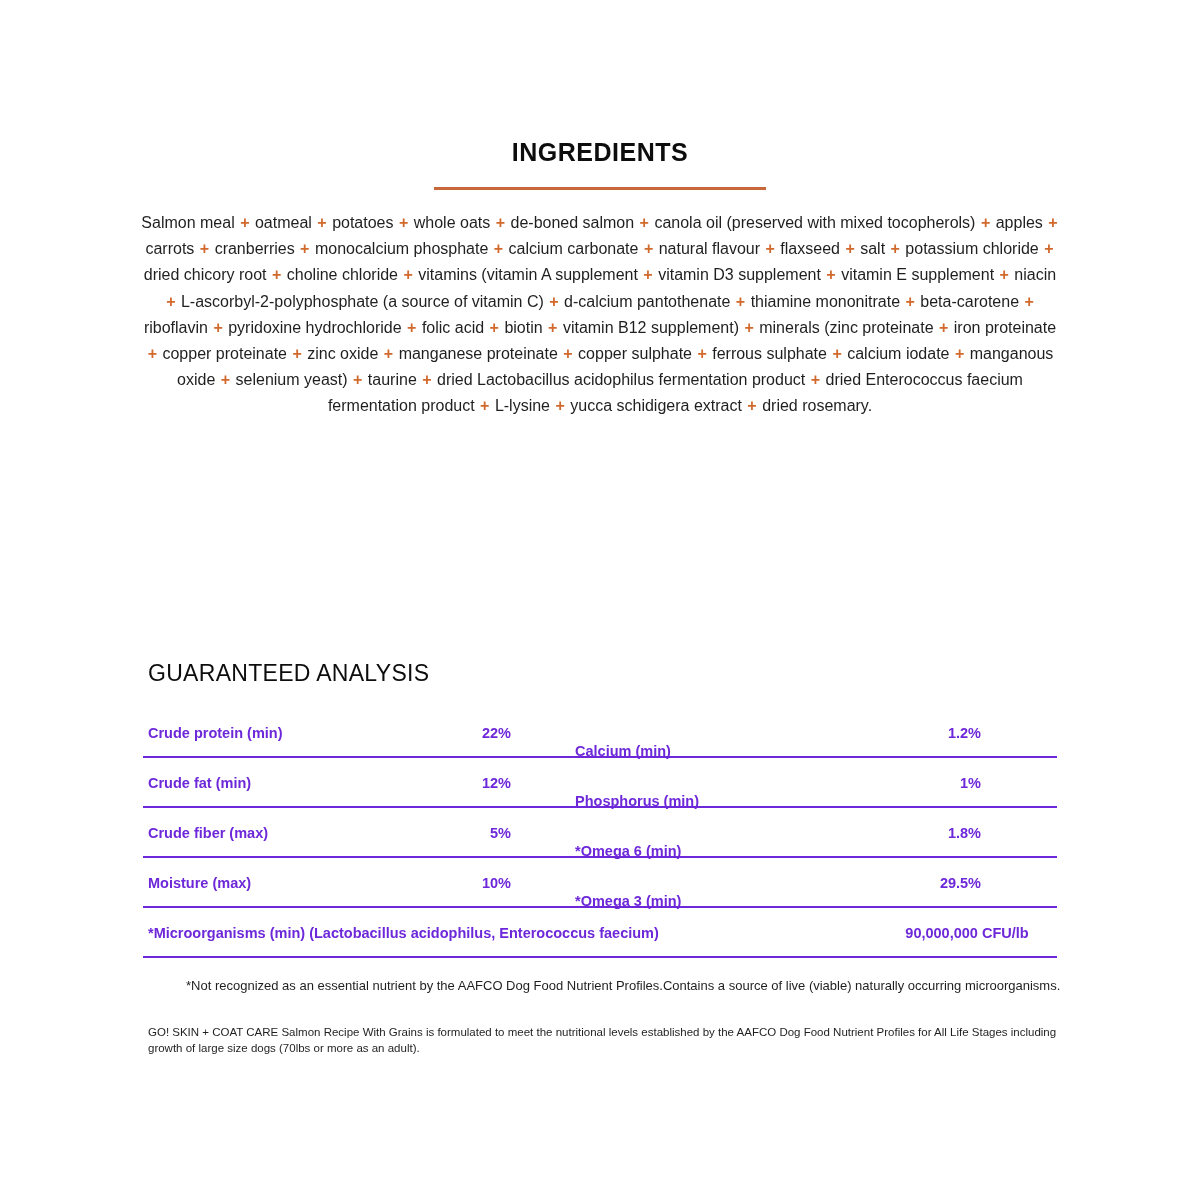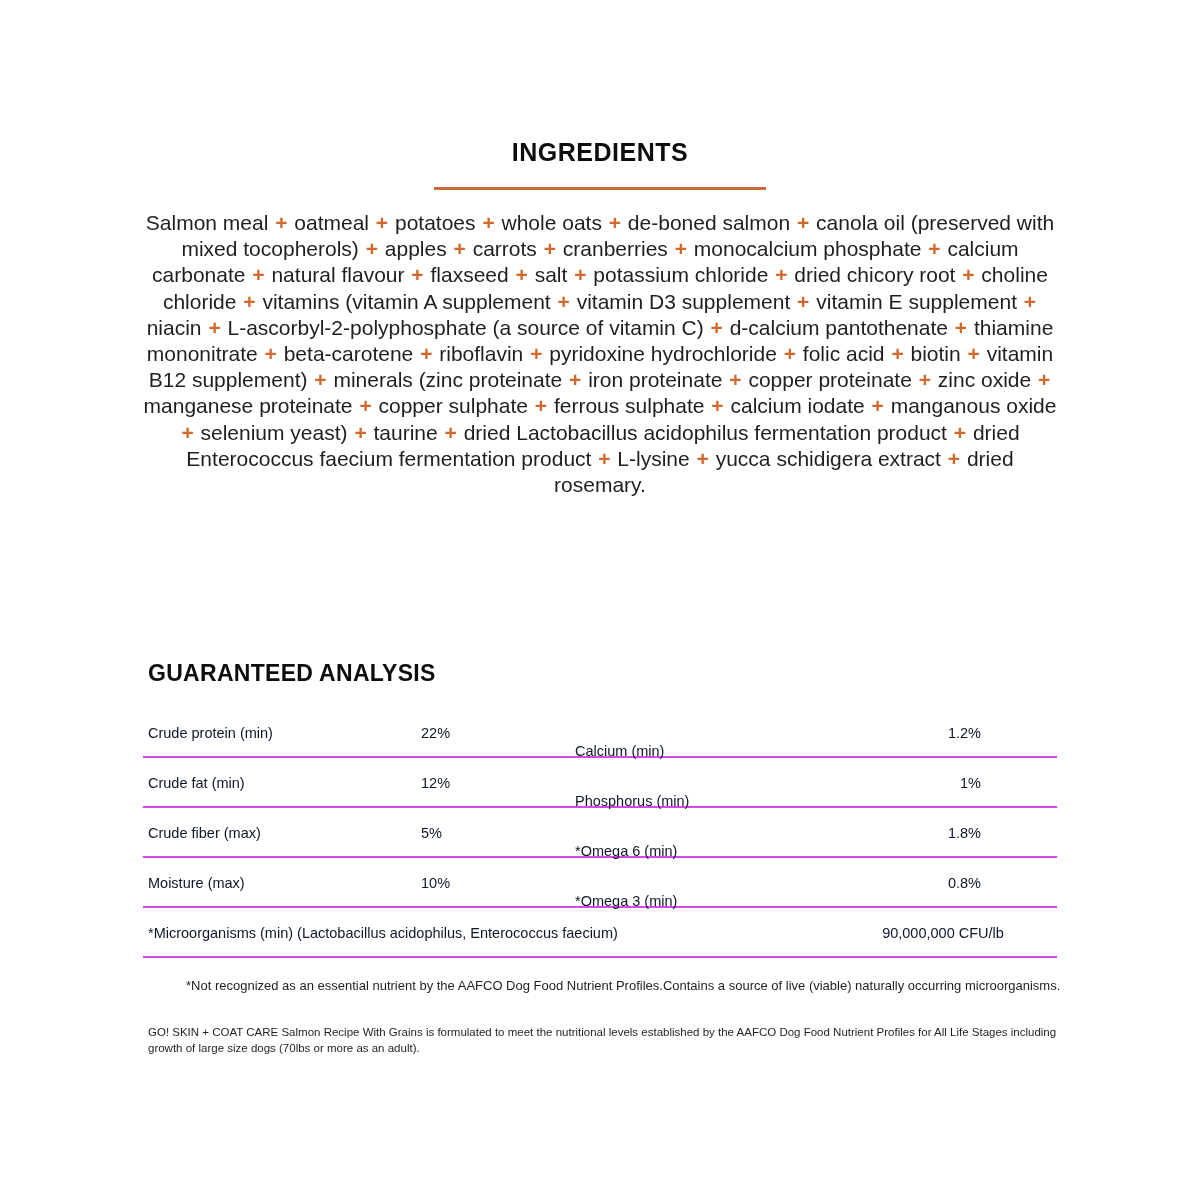--- a/index.html
+++ b/index.html
@@ -11,40 +11,40 @@
       position: absolute; left: 0; width: 1200px; top: 138px;
       text-align: center; font-weight: bold; font-size: 25px; letter-spacing: 0.5px;
       color: #0d0d0d;
     }
     .ing-rule {
       position: absolute; left: 434px; width: 332px; top: 187px; height: 3px;
       background: #c8683a;
     }
     .ing-text {
       position: absolute; left: 140px; width: 920px; top: 210px;
-      text-align: center; font-size: 21px; line-height: 26.2px; color: #1f1f1f;
+      text-align: center; font-size: 16px; line-height: 26.2px; color: #1f1f1f;
     }
     .ing-text .plus { color: #d2692c; font-weight: bold; margin: 0 1px; }
     .ga-title {
       position: absolute; left: 148px; top: 660px;
-      font-weight: bold; font-size: 23px; letter-spacing: 0.3px; color: #0d0d0d;
+      font-weight: normal; font-size: 23px; letter-spacing: 0.3px; color: #0d0d0d;
     }
     .ga-table {
       position: absolute; left: 143px; width: 914px; top: 708px;
     }
     .ga-row {
-      position: relative; height: 48px; border-bottom: 2px solid #d946ef;
-      font-size: 14.5px; color: #0f172a;
+      position: relative; height: 48px; border-bottom: 2px solid #6d28d9;
+      font-size: 14.5px; color: #6d28d9; font-weight: bold;
     }
     .ga-row span { position: absolute; top: 17px; white-space: nowrap; }
     .c1 { left: 5px; }
-    .c2 { left: 278px; width: 70px; text-align: left; }
+    .c2 { left: 298px; width: 70px; text-align: right; }
     .c3 { left: 432px; margin-top: 18px; }
     .c4 { left: 760px; width: 78px; text-align: right; }
-    .c4w { left: 720px; width: 160px; text-align: center; }
+    .c4w { left: 744px; width: 160px; text-align: center; }
     .note1 {
       position: absolute; left: 148px; top: 978px; font-size: 13px; color: #1f1f1f; margin-left: 38px;
     }
     .note2 {
       position: absolute; left: 148px; top: 1024px; width: 910px;
       font-size: 11.5px; line-height: 16px; color: #1f1f1f;
     }
   </style>
 </head>
 <body>
@@ -71,21 +71,21 @@
   <div class="ga-row">
     <span class="c1">Crude fiber (max)</span>
     <span class="c2">5%</span>
     <span class="c3">*Omega 6 (min)</span>
     <span class="c4">1.8%</span>
   </div>
   <div class="ga-row">
     <span class="c1">Moisture (max)</span>
     <span class="c2">10%</span>
     <span class="c3">*Omega 3 (min)</span>
-    <span class="c4">0.8%</span>
+    <span class="c4">29.5%</span>
   </div>
   <div class="ga-row">
     <span class="c1">*Microorganisms (min) (Lactobacillus acidophilus, Enterococcus faecium)</span>
     <span class="c4w">90,000,000 CFU/lb</span>
   </div>
 </div>
 
 <div class="note1">*Not recognized as an essential nutrient by the AAFCO Dog Food Nutrient Profiles.Contains a source of live (viable) naturally occurring microorganisms.</div>
 <div class="note2">GO! SKIN + COAT CARE Salmon Recipe With Grains is formulated to meet the nutritional levels established by the AAFCO Dog Food Nutrient Profiles for All Life Stages including growth of large size dogs (70lbs or more as an adult).</div>
 

